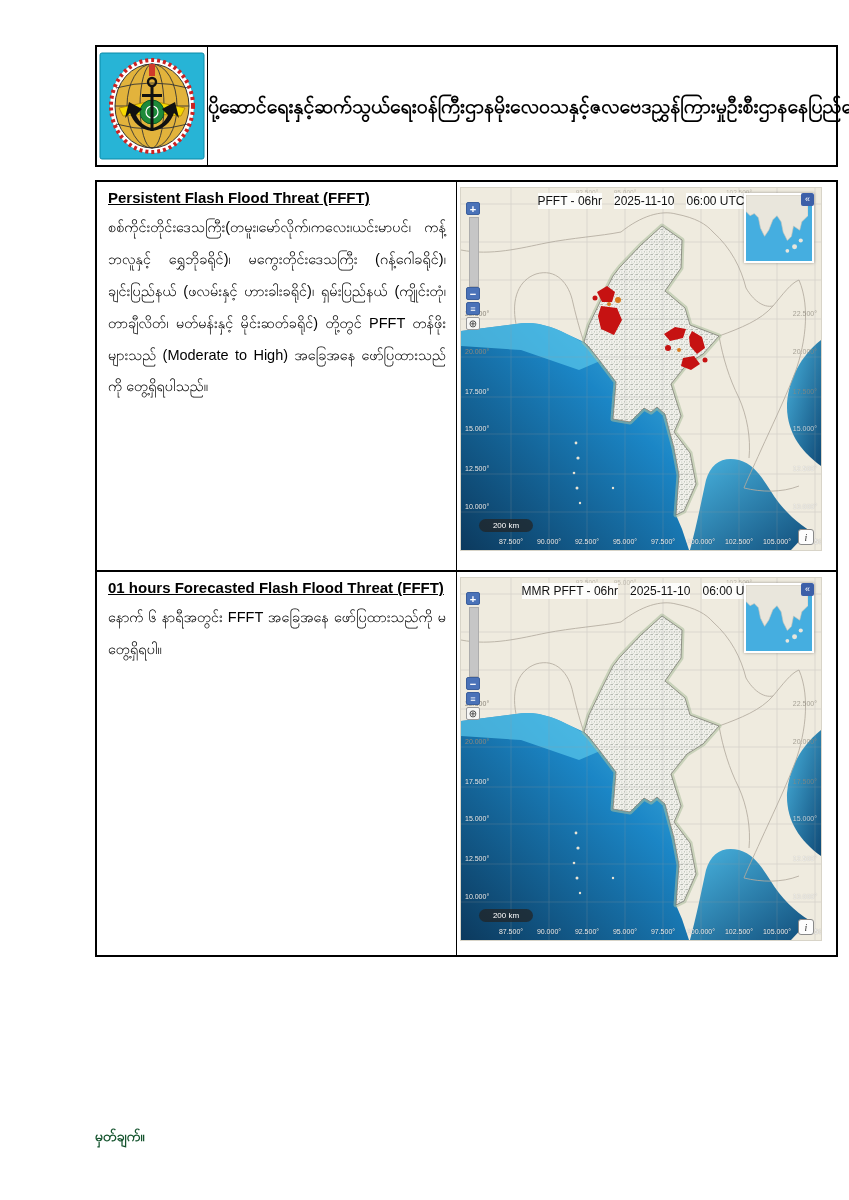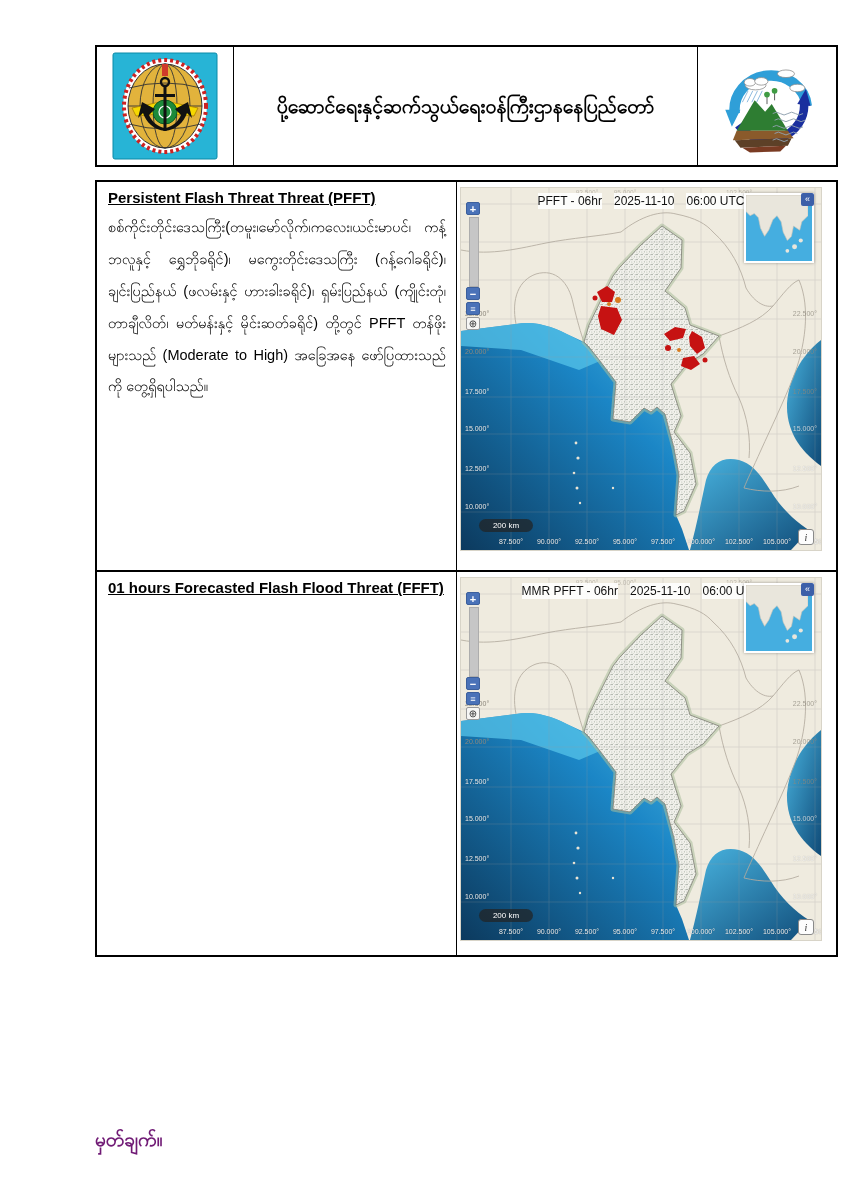--- a/index.html
+++ b/index.html
@@ -59,21 +59,21 @@
            background:#fdfdfd;border:1px solid #8a8a8a;border-radius:3px;color:#333;
            font-family:"Liberation Serif",serif;font-style:italic;font-size:10px;
            display:flex;align-items:center;justify-content:center;}
   .inset{position:absolute;right:7px;top:5px;width:66px;height:66px;z-index:6;
          border:2px solid #fff;box-shadow:0 0 3px rgba(0,0,0,.35);background:#45aee0;}
   .inset-toggle{position:absolute;right:-2px;top:-2px;width:13px;height:13px;background:#3c5fa8;
                 color:#fff;font-size:9px;line-height:12px;text-align:center;border-radius:2px;}
 
   
   .footnote{position:absolute;left:95px;top:1127px;width:700px;display:flex;gap:40px;
-            color:#701a75;font-weight:bold;font-size:19px;}
+            color:#14532d;font-weight:bold;font-size:14px;}
 
   .logo-box{width:110px;height:112px;display:flex;align-items:center;justify-content:center;}
 </style>
 </head>
 <body>
 
 <div class="page">
 
   <div class="hdr">
     <div class="hdr-cell hdr-left">
@@ -93,20 +93,21 @@
           <circle cx="53" cy="60" r="6" fill="none" stroke="#fff" stroke-width="1.2"></circle>
           <circle cx="53" cy="30" r="4" fill="none" stroke="#111" stroke-width="2.4"></circle>
           <rect x="51.5" y="33" width="3" height="46" fill="#111"></rect>
           <rect x="43" y="42" width="20" height="3" fill="#111"></rect>
           <path d="M53,79 C42,78 34,70 31,61 L26,66 L30,50 L43,57 L37,63 C40,70 46,75 53,76 C60,75 66,70 69,63 L63,57 L76,50 L80,66 L75,61 C72,70 64,78 53,79 Z" fill="#111"></path>
         </svg>
       </div>
     </div>
     <div class="hdr-cell hdr-mid">
       <div class="hdr-line">ပို့ဆောင်ရေးနှင့်ဆက်သွယ်ရေးဝန်ကြီးဌာန</div>
+      <div class="hdr-line">မိုးလေဝသနှင့်ဇလဗေဒညွှန်ကြားမှုဦးစီးဌာန</div>
       <div class="hdr-line">နေပြည်တော်</div>
     </div>
     <div class="hdr-cell hdr-right">
       <div class="logo-box">
         <svg width="116" height="104" viewBox="0 0 116 104">
           <path d="M24,60 A38,36 0 1 1 100,52" fill="none" stroke="#2f9fd8" stroke-width="11"></path>
           <polygon points="14,56 30,56 21,74" fill="#2f9fd8"></polygon>
           <path d="M28,72 A38,36 0 0 0 97,48" fill="none" stroke="#1a2f9e" stroke-width="9"></path>
           <polygon points="90,50 104,52 99,34" fill="#1a2f9e"></polygon>
           <g fill="#fff" stroke="#8a8a8a" stroke-width="0.8">
@@ -136,21 +137,21 @@
           </g>
         </svg>
       </div>
     </div>
   </div>
 
   <div class="tbl">
 
     <div class="trow trow1">
       <div class="tcell-text">
-        <p class="sec-title">Persistent Flash Threat Threat (PFFT)</p>
+        <p class="sec-title">Persistent Flash Flood Threat (FFFT)</p>
         <div class="sec-body">စစ်ကိုင်းတိုင်းဒေသကြီး(တမူး၊မော်လိုက်၊ကလေး၊ယင်းမာပင်၊ ကန့်ဘလူနှင့် ရွှေဘိုခရိုင်)၊ မကွေးတိုင်းဒေသကြီး (ဂန့်ဂေါခရိုင်)၊ ချင်းပြည်နယ် (ဖလမ်းနှင့် ဟားခါးခရိုင်)၊ ရှမ်းပြည်နယ် (ကျိုင်းတုံ၊ တာချီလိတ်၊ မတ်မန်းနှင့် မိုင်းဆတ်ခရိုင်) တို့တွင် PFFT တန်ဖိုးများသည် (Moderate to High) အခြေအနေ ဖော်ပြထားသည်ကို တွေ့ရှိရပါသည်။</div>
       </div>
       <div class="tcell-map">
 
         <div class="map">
           <svg class="geo" width="360" height="362" viewBox="0 0 360 362">
             <defs>
               <linearGradient id="sea" x1="1" y1="0" x2="0" y2="1">
                 <stop offset="0" stop-color="#4ab7e2"></stop>
                   <stop offset="0.35" stop-color="#1b86c6"></stop>
@@ -294,20 +295,21 @@
           <div class="scalebar">200 km</div>
           <div class="infobtn">i</div>
         </div>
 
       </div>
     </div>
 
     <div class="trow trow2">
       <div class="tcell-text">
         <p class="sec-title">01 hours Forecasted Flash Flood Threat (FFFT)</p>
+        <div class="sec-body">နောက် ၆ နာရီအတွင်း FFFT အခြေအနေ ဖော်ပြထားသည်ကို မတွေ့ရှိရပါ။</div>
       </div>
       <div class="tcell-map">
         <div class="map">
           <svg class="geo" width="360" height="362" viewBox="0 0 360 362">
             <defs>
               <linearGradient id="sea" x1="1" y1="0" x2="0" y2="1">
                 <stop offset="0" stop-color="#4ab7e2"></stop>
                   <stop offset="0.35" stop-color="#1b86c6"></stop>
                   <stop offset="1" stop-color="#0c3a5e"></stop>
               </linearGradient>

